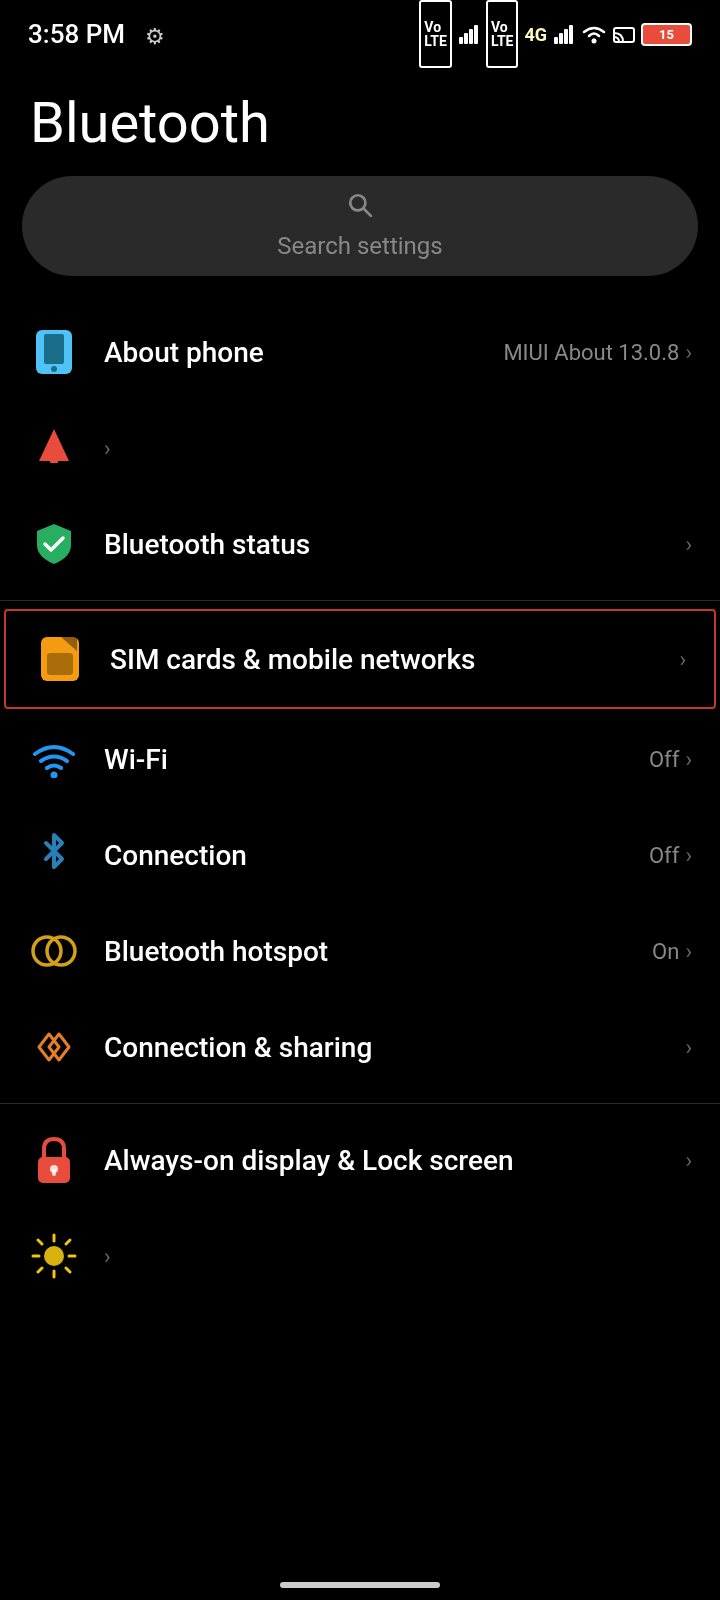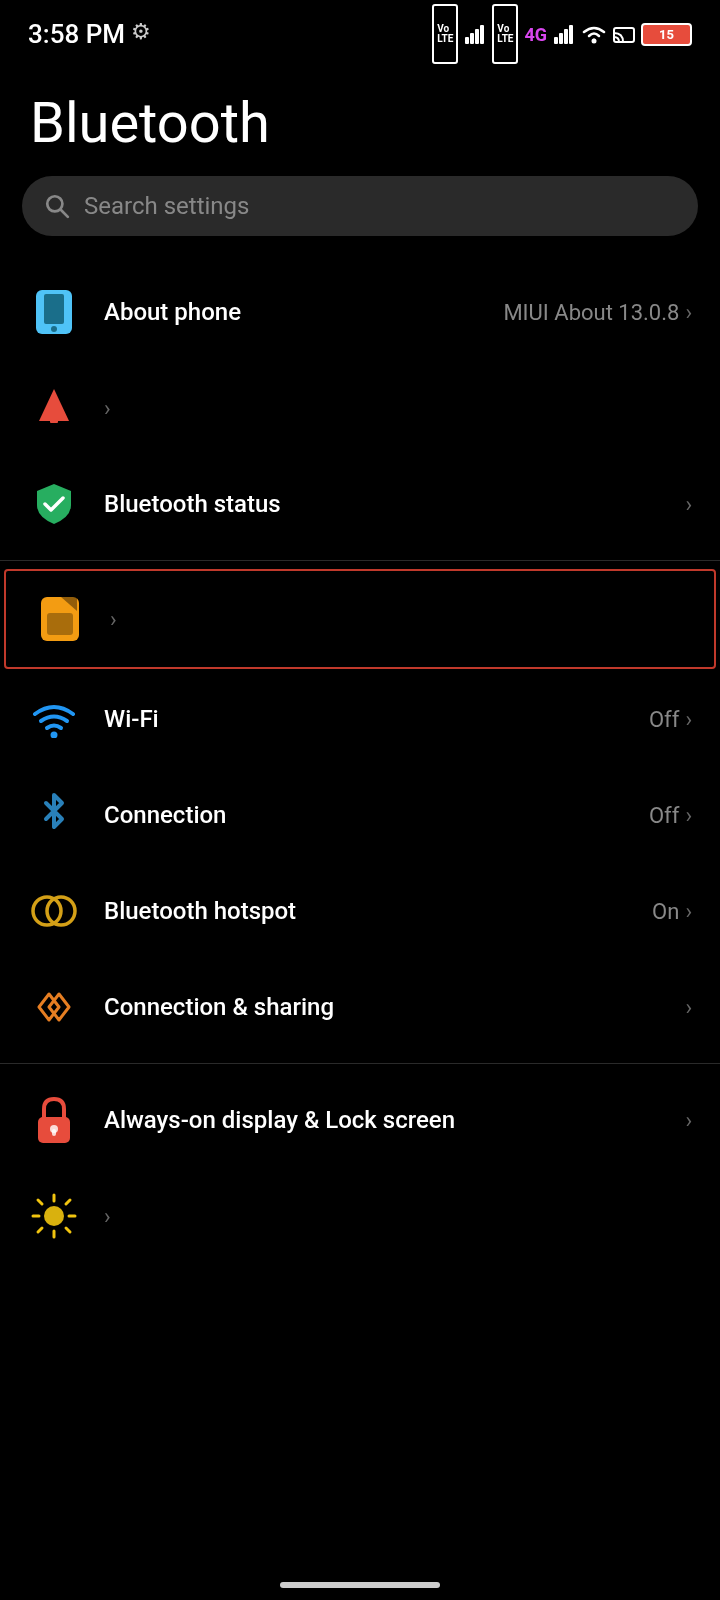--- a/index.html
+++ b/index.html
@@ -22,34 +22,34 @@
       align-items: center;
       padding: 18px 28px 10px 28px;
       height: 60px;
     }
 
     .status-time {
       font-size: 26px;
       font-weight: 500;
       color: #fff;
       display: flex;
-      align-items: flex-start;
-      gap: 6px;
+      align-items: flex-end;
+      gap: 20px;
     }
 
     .status-icons {
       display: flex;
       align-items: center;
       gap: 6px;
     }
 
     .volte-badge {
       border: 2px solid #fff;
       border-radius: 3px;
-      font-size: 10px;
+      font-size: 14px;
       padding: 18px 3px;
       font-weight: bold;
       color: #fff;
       line-height: 1;
     }
 
     .battery-badge {
       border: 2px solid #fff;
       border-radius: 4px;
       padding: 2px 16px;
@@ -75,20 +75,21 @@
       padding: 0 22px 28px 22px;
     }
 
     .search-bar {
       background: #2a2a2a;
       border-radius: 50px;
       display: flex;
       align-items: center;
       padding: 16px 22px;
       gap: 14px;
+      flex-direction: column;
     }
 
     .search-icon-svg {
       width: 26px;
       height: 26px;
       flex-shrink: 0;
     }
 
     .search-placeholder {
       color: #888;
@@ -119,21 +120,21 @@
       flex-shrink: 0;
     }
 
     .item-text-group {
       flex: 1;
       display: flex;
       flex-direction: column;
     }
 
     .item-label {
-      font-size: 24px;
+      font-size: 28px;
       font-weight: 500;
       color: #fff;
     }
 
     .item-right {
       display: flex;
       align-items: center;
       gap: 6px;
       color: #888;
       font-size: 22px;
@@ -184,21 +185,21 @@
     <span class="volte-badge">Vo<br>LTE</span>
 
     <svg width="22" height="22" viewBox="0 0 22 22">
       <rect x="1" y="14" width="4" height="7" fill="#fff" rx="1"></rect>
       <rect x="6" y="10" width="4" height="11" fill="#fff" rx="1"></rect>
       <rect x="11" y="6" width="4" height="15" fill="#fff" rx="1"></rect>
       <rect x="16" y="2" width="4" height="19" fill="#fff" rx="1"></rect>
     </svg>
 
     <span class="volte-badge">Vo<br>LTE</span>
-    <span style="font-size:18px; color:#d946ef; font-weight:bold;">4G</span>
+    <span style="font-size:18px; color:#fef9c3; font-weight:bold;">4G</span>
 
     <svg width="22" height="22" viewBox="0 0 22 22">
       <rect x="1" y="14" width="4" height="7" fill="#fff" rx="1"></rect>
       <rect x="6" y="10" width="4" height="11" fill="#fff" rx="1"></rect>
       <rect x="11" y="6" width="4" height="15" fill="#fff" rx="1"></rect>
       <rect x="16" y="2" width="4" height="19" fill="#fff" rx="1"></rect>
     </svg>
 
     <svg width="26" height="22" viewBox="0 0 26 22">
       <path d="M13 17 L13 17" stroke="#fff" stroke-width="3" stroke-linecap="round"></path>
@@ -279,20 +280,23 @@
 
   <div class="divider"></div>
 
   <div class="settings-item highlighted">
     <div class="item-icon-wrap">
       <svg width="42" height="48" viewBox="0 0 42 48">
         <rect x="2" y="2" width="38" height="44" rx="6" fill="#f39c12"></rect>
         <polygon points="22,2 38,2 38,16" fill="#000" opacity="0.4"></polygon>
         <rect x="8" y="18" width="26" height="22" rx="3" fill="#000" opacity="0.3"></rect>
       </svg>
+    </div>
+    <div class="item-text-group">
+      <span class="item-label">SIM cards &amp; mobile networks</span>
     </div>
     <div class="item-right">
       <span class="chevron">›</span>
     </div>
   </div>
 
   <div class="settings-item">
     <div class="item-icon-wrap">
       <svg width="46" height="38" viewBox="0 0 46 38">
         <path d="M4 14 Q23 0 42 14" stroke="#2196f3" stroke-width="4" fill="none" stroke-linecap="round"></path>

